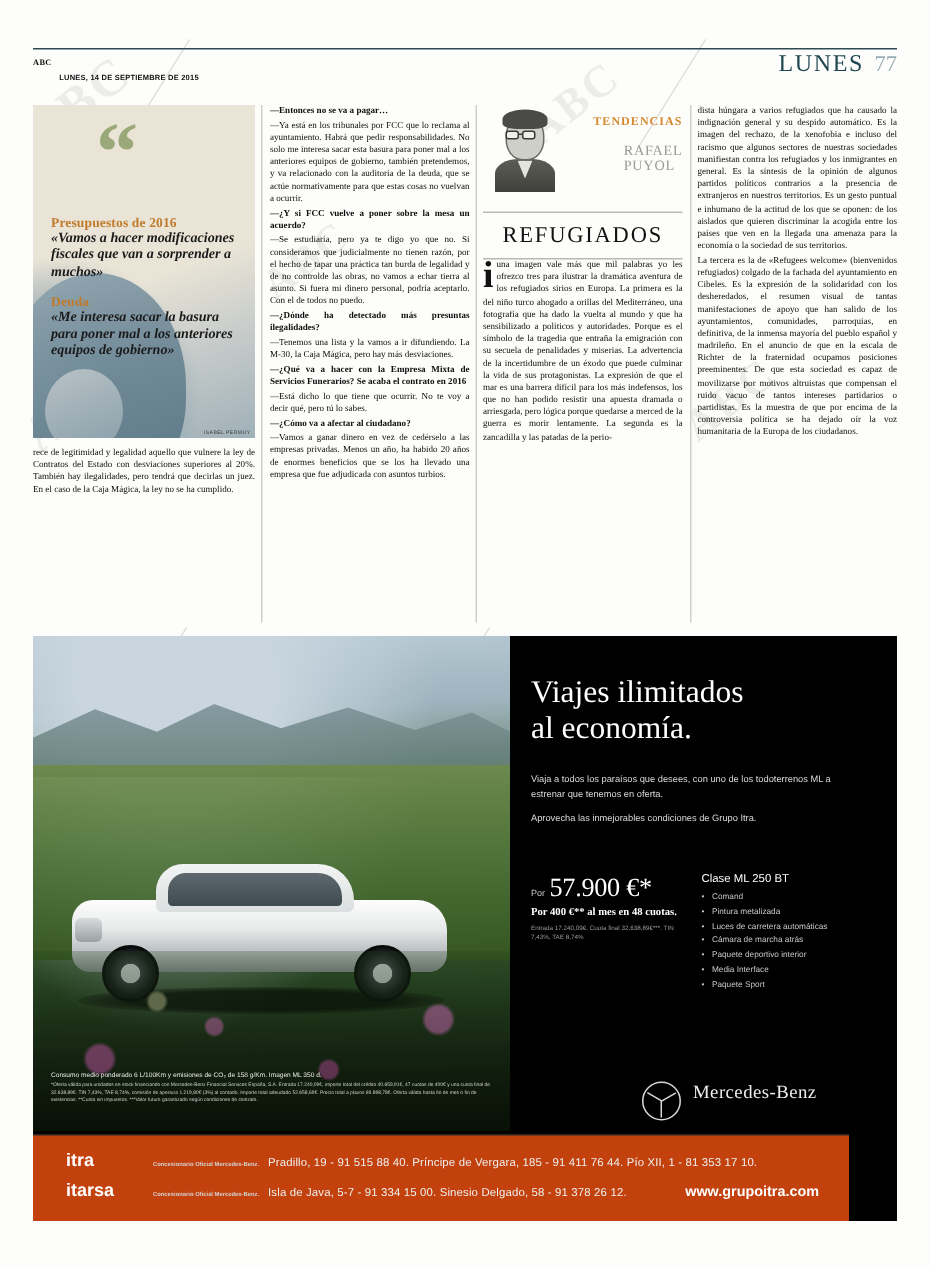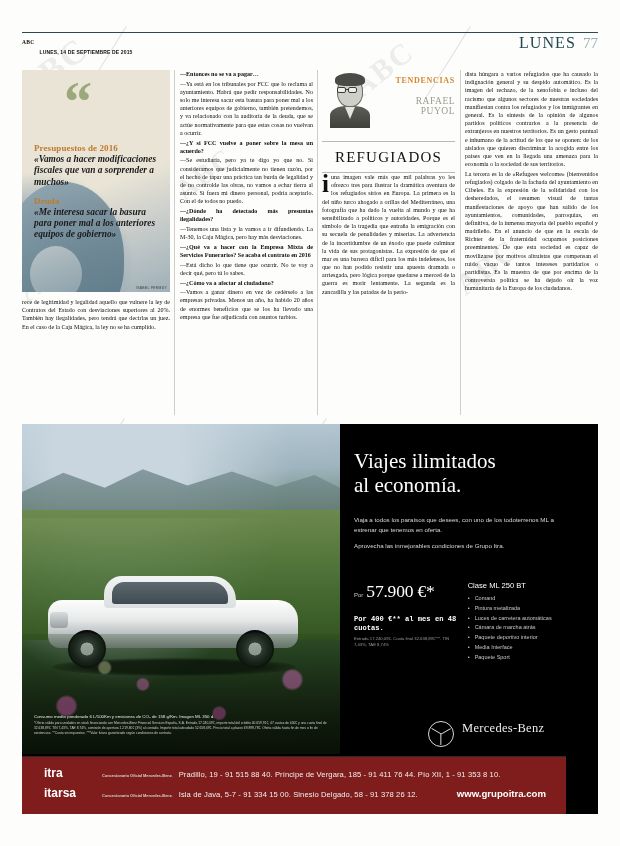--- a/index.html
+++ b/index.html
@@ -222,21 +222,20 @@
     right: 0; top: 6px;
     font-family: "Liberation Serif", serif;
     font-weight: bold;
     font-size: 8px;
     letter-spacing: .7px;
     color: #d4892f;
   }
   .tend-author {
     position: absolute;
     right: 0; top: 26px;
-    text-align: right;
     font-family: "Liberation Serif", serif;
     font-size: 9.5px;
     line-height: 1.08;
     letter-spacing: .5px;
     color: #9a9a94;
   }
   .tend-portrait {
     position: absolute;
     left: 6px; top: 2px;
     width: 44px; height: 56px;
@@ -451,26 +450,26 @@
     font-size: 6px;
     color: #c9c9c9;
   }
   .price-big {
     font-family: "Liberation Serif", serif;
     font-size: 17.5px;
     color: #fff;
     letter-spacing: -.2px;
   }
   .price-sub {
-    font-family: Liberation Mono, monospace;
+    font-family: Liberation Serif, serif;
     font-weight: bold;
     font-size: 7.1px;
     line-height: 1.26;
     color: #fff;
-    margin-top: 13px;
+    margin-top: 2px;
   }
   .price-fine {
     font-family: "Liberation Sans", sans-serif;
     font-size: 4.2px;
     line-height: 1.5;
     color: #9b9b9b;
     margin-top: 3px;
   }
   .offer-right { width: 120px; }
   .trim-title {
@@ -535,21 +534,21 @@
     letter-spacing: .3px;
     color: #ededed;
   }
 
   
   .dealer {
     position: absolute;
     left: 0; bottom: 0;
     width: 544px;
     height: 58px;
-    background: #7f1d1d;
+    background: #c2410c;
     border-top: 1px solid #2a2a2a;
     padding: 9px 20px 0 22px;
   }
   .dealer-row {
     display: flex;
     align-items: baseline;
     gap: 6px;
     margin-bottom: 6px;
   }
   .dealer-name {
@@ -739,21 +738,21 @@
           <i></i>
           <i></i>
         </div>
       <div class="mb-word">Mercedes-Benz</div>
     </div>
 
     <div class="dealer">
       <div class="dealer-row">
         <span class="dealer-name">itra</span>
         <span class="dealer-tag">Concesionario Oficial Mercedes-Benz.</span>
-        <span class="dealer-addr">Pradillo, 19 - 91 515 88 40. Príncipe de Vergara, 185 - 91 411 76 44. Pío XII, 1 - 91 353 8 10.</span>
+        <span class="dealer-addr">Pradillo, 19 - 91 515 88 40. Príncipe de Vergara, 185 - 91 411 76 44. Pío XII, 1 - 81 353 17 10.</span>
       </div>
       <div class="dealer-row">
         <span class="dealer-name">itarsa</span>
         <span class="dealer-tag">Concesionario Oficial Mercedes-Benz.</span>
         <span class="dealer-addr">Isla de Java, 5-7 - 91 334 15 00. Sinesio Delgado, 58 - 91 378 26 12.</span>
         <span class="dealer-web">www.grupoitra.com</span>
       </div>
     </div>
 
   </div>

